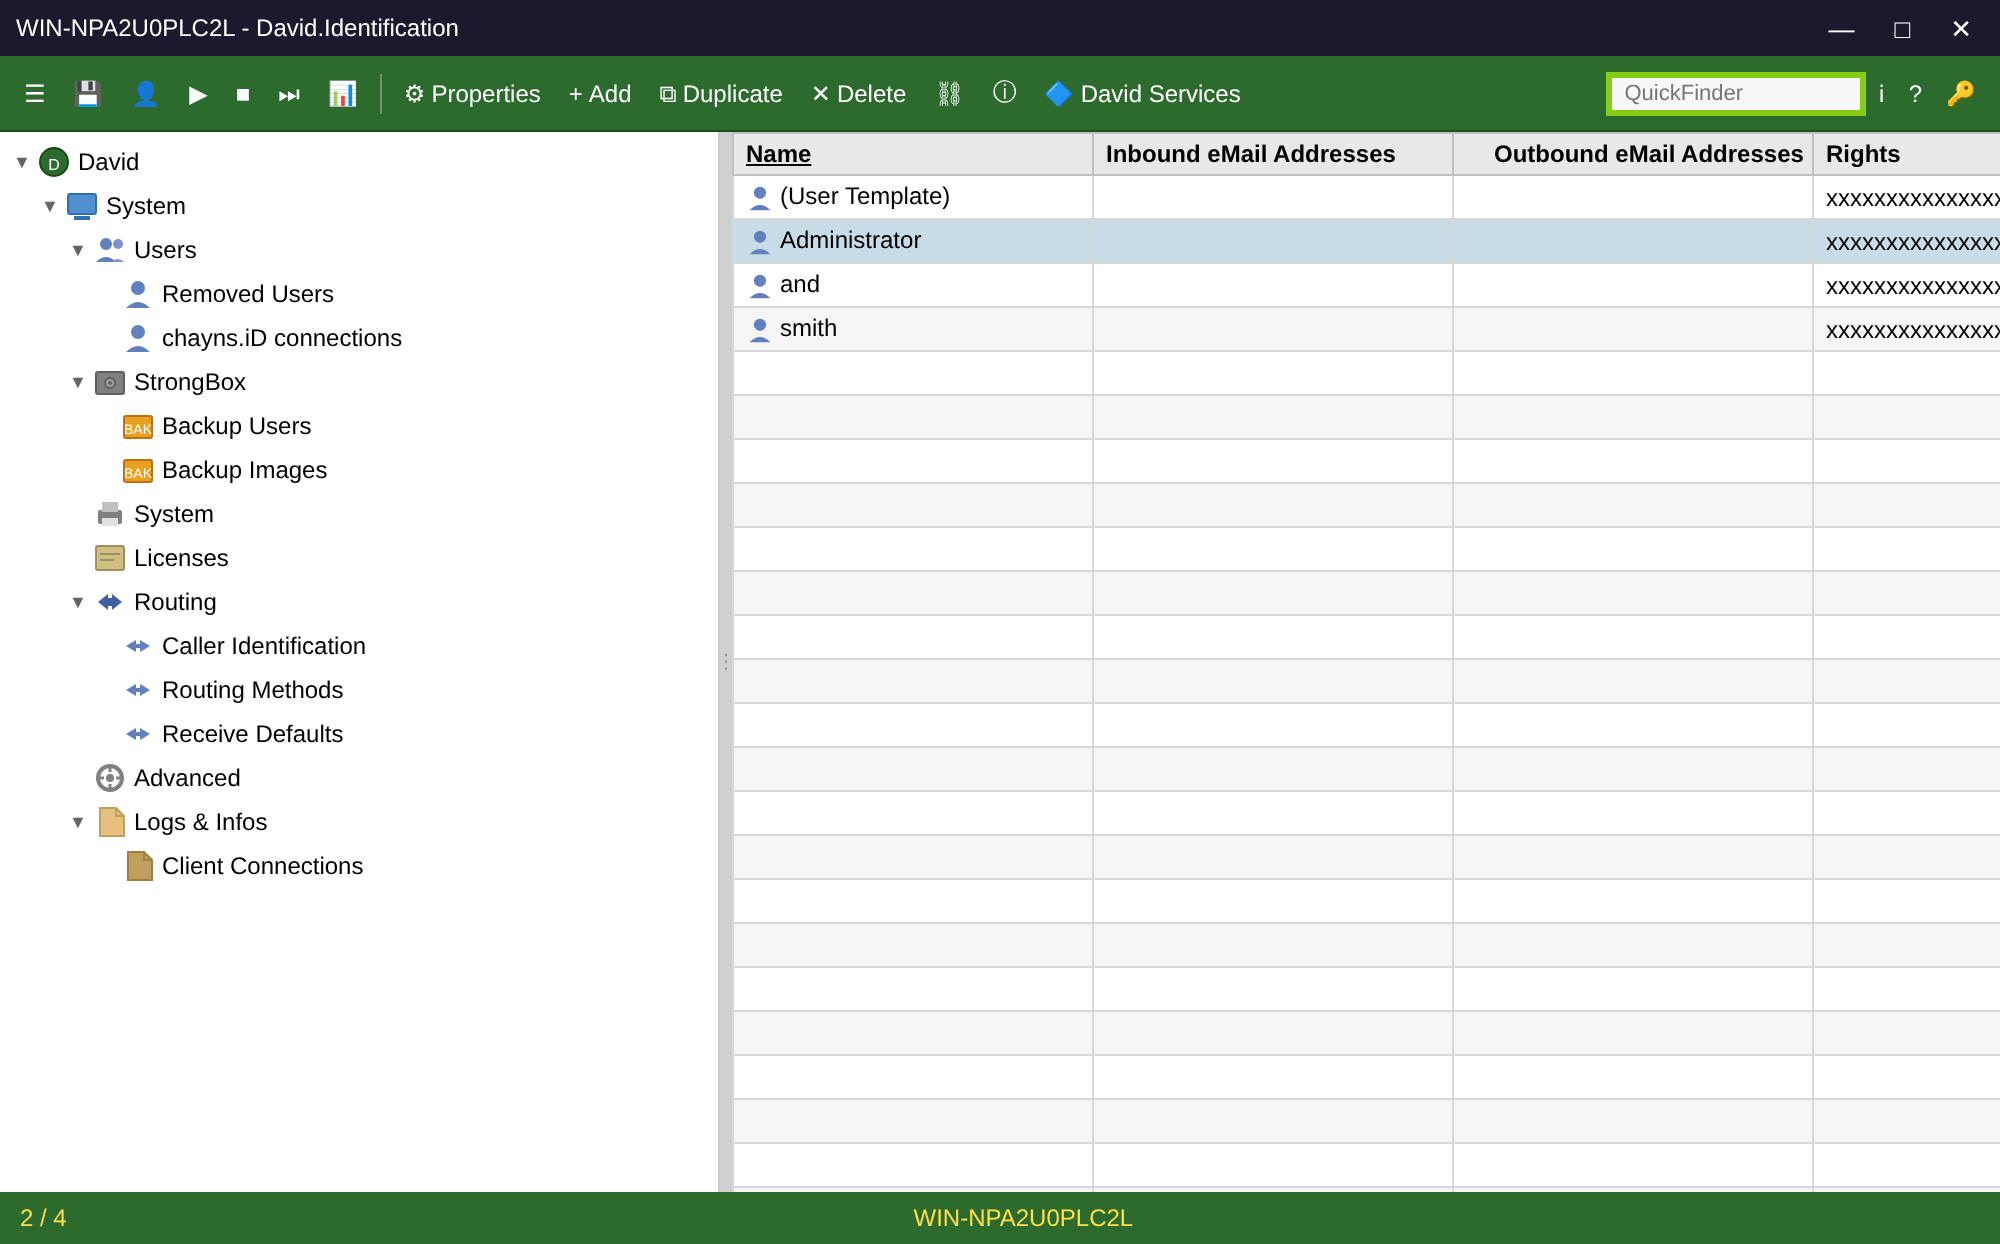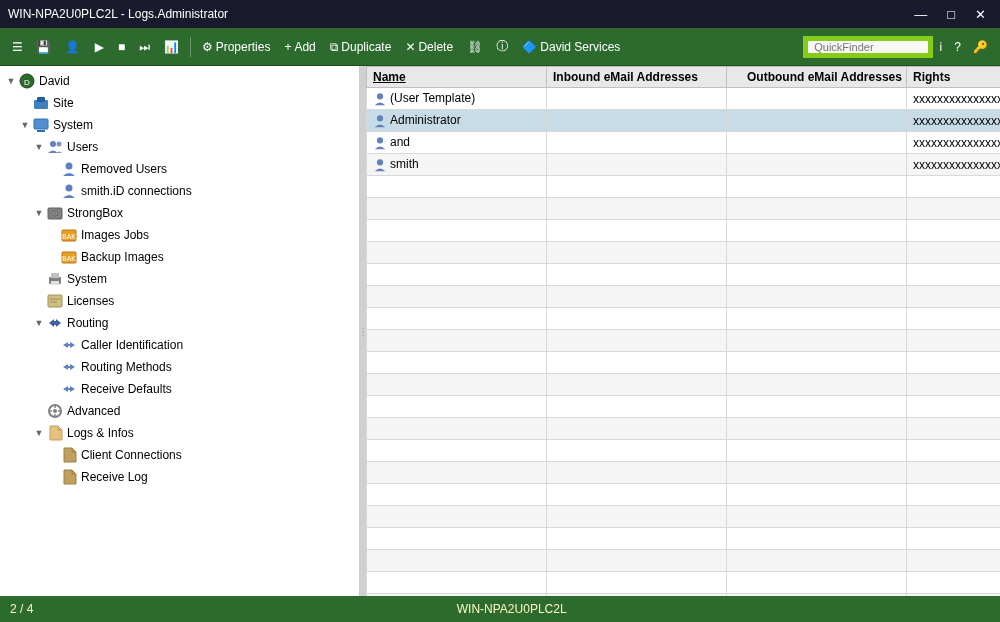--- a/index.html
+++ b/index.html
@@ -43,21 +43,21 @@
       white-space: nowrap;
     }
     .toolbar-sep { width: 1px; background: rgba(255,255,255,0.3); height: 20px; margin: 0 3px; }
     .quickfinder {
       margin-left: auto;
       display: flex;
       align-items: center;
     }
     .quickfinder input {
       height: 22px;
-      border: 5px solid #84cc16;
+      border: 3px solid #84cc16;
       padding: 0 6px;
       font-size: 11px;
       width: 130px;
       background: #f8f8f8;
     }
 
     
     .main-layout {
       display: flex;
       height: calc(622px - 28px - 38px - 26px);
@@ -135,42 +135,42 @@
       white-space: nowrap;
       overflow: hidden;
       text-overflow: ellipsis;
     }
     .table-wrapper { overflow: auto; flex: 1; }
 
     
     .status-bar {
       height: 26px;
       background: #2d6a2d;
-      color: #fef9c3;
+      color: #fde047;
       display: flex;
       align-items: center;
       padding: 0 10px;
       font-size: 12px;
       gap: 20px;
       justify-content: space-between;
     }
 
     
     .sidebar::-webkit-scrollbar { width: 8px; }
     .sidebar::-webkit-scrollbar-track { background: #f0f0f0; }
     .sidebar::-webkit-scrollbar-thumb { background: #b0b0b0; border-radius: 4px; }
     .table-wrapper::-webkit-scrollbar { height: 8px; width: 8px; }
     .table-wrapper::-webkit-scrollbar-track { background: #f0f0f0; }
     .table-wrapper::-webkit-scrollbar-thumb { background: #b0b0b0; border-radius: 4px; }
   </style>
 </head>
 <body>
 
 <div class="title-bar">
-  <span>WIN-NPA2U0PLC2L - Logs.Administrator</span>
+  <span>WIN-NPA2U0PLC2L - David.Identification</span>
   <div class="title-bar-controls">
     <button class="title-bar-btn">—</button>
     <button class="title-bar-btn">□</button>
     <button class="title-bar-btn close">✕</button>
   </div>
 </div>
 
 <div class="toolbar">
   <button class="toolbar-btn">☰</button>
   <button class="toolbar-btn">💾</button>
@@ -204,31 +204,20 @@
     <span class="node-icon">
           <svg width="16" height="16" viewBox="0 0 16 16">
             <circle cx="8" cy="8" r="7" fill="#2d6a2d" stroke="#1a4a1a" stroke-width="1"></circle>
             <text x="8" y="12" text-anchor="middle" fill="white" font-size="8">D</text>
           </svg>
         </span>
     <span class="label">David</span>
   </div>
       <div class="tree-item">
     <span class="indent" style="width:14px"></span>
-    <span class="expand-icon"> </span>
-    <span class="node-icon">
-          <svg width="16" height="16" viewBox="0 0 16 16">
-            <rect x="1" y="5" width="14" height="9" rx="1" fill="#4080c0"></rect>
-            <rect x="4" y="2" width="8" height="5" rx="1" fill="#2060a0"></rect>
-          </svg>
-        </span>
-    <span class="label">Site</span>
-  </div>
-      <div class="tree-item">
-    <span class="indent" style="width:14px"></span>
     <span class="expand-icon">▼</span>
     <span class="node-icon">
           <svg width="16" height="16" viewBox="0 0 16 16">
             <rect x="1" y="2" width="14" height="10" rx="1" fill="#5090d0" stroke="#3070b0" stroke-width="1"></rect>
             <rect x="4" y="13" width="8" height="2" fill="#3070b0"></rect>
           </svg>
         </span>
     <span class="label">System</span>
   </div>
       <div class="tree-item">
@@ -257,21 +246,21 @@
   </div>
       <div class="tree-item">
     <span class="indent" style="width:42px"></span>
     <span class="expand-icon"> </span>
     <span class="node-icon">
           <svg width="16" height="16" viewBox="0 0 16 16">
             <circle cx="8" cy="5" r="3.5" fill="#6080c0"></circle>
             <path d="M2 15 Q8 9 14 15" fill="#6080c0"></path>
           </svg>
         </span>
-    <span class="label">smith.iD connections</span>
+    <span class="label">chayns.iD connections</span>
   </div>
       <div class="tree-item">
     <span class="indent" style="width:28px"></span>
     <span class="expand-icon">▼</span>
     <span class="node-icon">
           <svg width="16" height="16" viewBox="0 0 16 16">
             <rect x="1" y="3" width="14" height="11" rx="1" fill="#808080" stroke="#606060" stroke-width="1"></rect>
             <circle cx="8" cy="8.5" r="2.5" fill="#a0a0a0" stroke="#606060" stroke-width="1"></circle>
             <circle cx="8" cy="8.5" r="1" fill="#606060"></circle>
           </svg>
@@ -280,21 +269,21 @@
   </div>
       <div class="tree-item">
     <span class="indent" style="width:42px"></span>
     <span class="expand-icon"> </span>
     <span class="node-icon">
           <svg width="16" height="16" viewBox="0 0 16 16">
             <rect x="1" y="3" width="14" height="11" rx="1" fill="#e8a020" stroke="#c07010" stroke-width="1"></rect>
             <text x="8" y="12" text-anchor="middle" fill="white" font-size="7">BAK</text>
           </svg>
         </span>
-    <span class="label">Images Jobs</span>
+    <span class="label">Backup Users</span>
   </div>
       <div class="tree-item">
     <span class="indent" style="width:42px"></span>
     <span class="expand-icon"> </span>
     <span class="node-icon">
           <svg width="16" height="16" viewBox="0 0 16 16">
             <rect x="1" y="3" width="14" height="11" rx="1" fill="#e8a020" stroke="#c07010" stroke-width="1"></rect>
             <text x="8" y="12" text-anchor="middle" fill="white" font-size="7">BAK</text>
           </svg>
         </span>
@@ -393,31 +382,20 @@
       <div class="tree-item">
     <span class="indent" style="width:42px"></span>
     <span class="expand-icon"> </span>
     <span class="node-icon">
           <svg width="16" height="16" viewBox="0 0 16 16">
             <path d="M3 1 L11 1 L15 5 L15 15 L3 15 Z" fill="#c0a060" stroke="#a08040" stroke-width="1"></path>
             <path d="M11 1 L11 5 L15 5" fill="none" stroke="#a08040" stroke-width="1"></path>
           </svg>
         </span>
     <span class="label">Client Connections</span>
-  </div>
-      <div class="tree-item">
-    <span class="indent" style="width:42px"></span>
-    <span class="expand-icon"> </span>
-    <span class="node-icon">
-          <svg width="16" height="16" viewBox="0 0 16 16">
-            <path d="M3 1 L11 1 L15 5 L15 15 L3 15 Z" fill="#c0a060" stroke="#a08040" stroke-width="1"></path>
-            <path d="M11 1 L11 5 L15 5" fill="none" stroke="#a08040" stroke-width="1"></path>
-          </svg>
-        </span>
-    <span class="label">Receive Log</span>
   </div>
     </div>
 
   <div class="splitter"></div>
 
   <div class="content-area">
     <div class="table-wrapper">
       <table class="data-table" id="data-table">
         <thead>
           <tr id="table-header-row">

